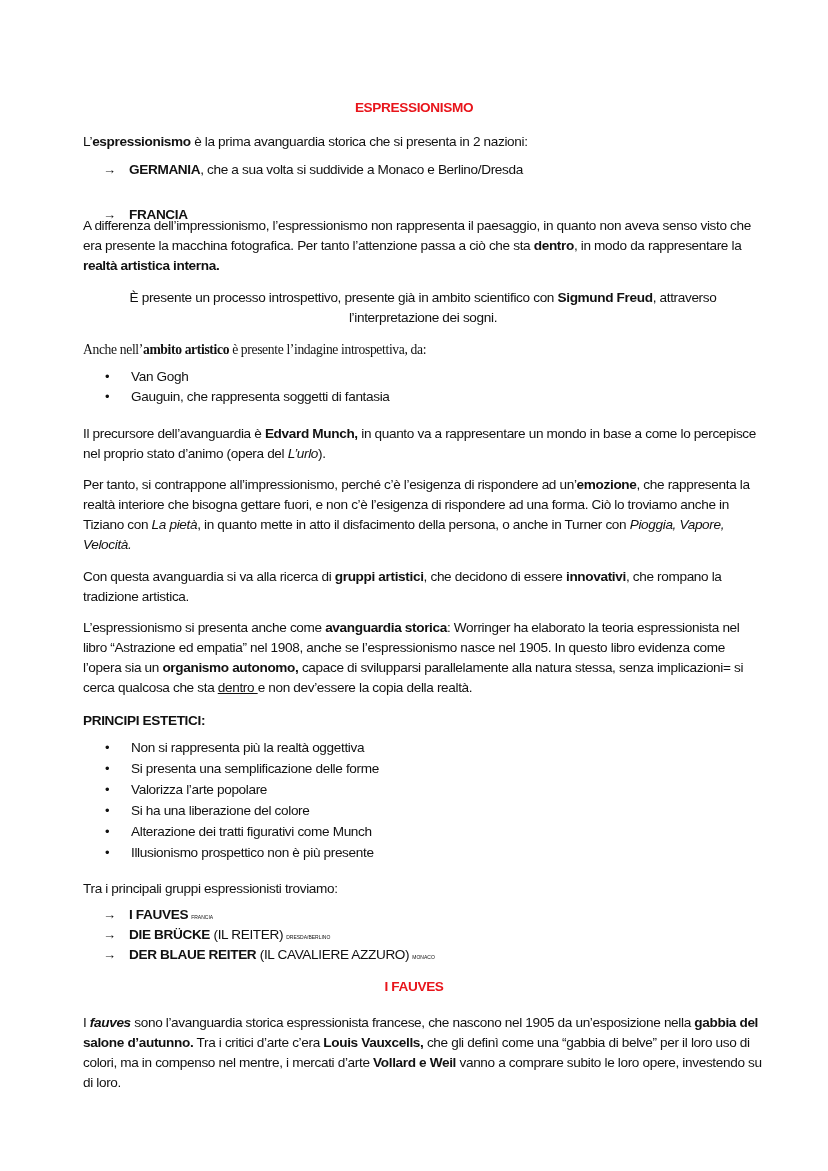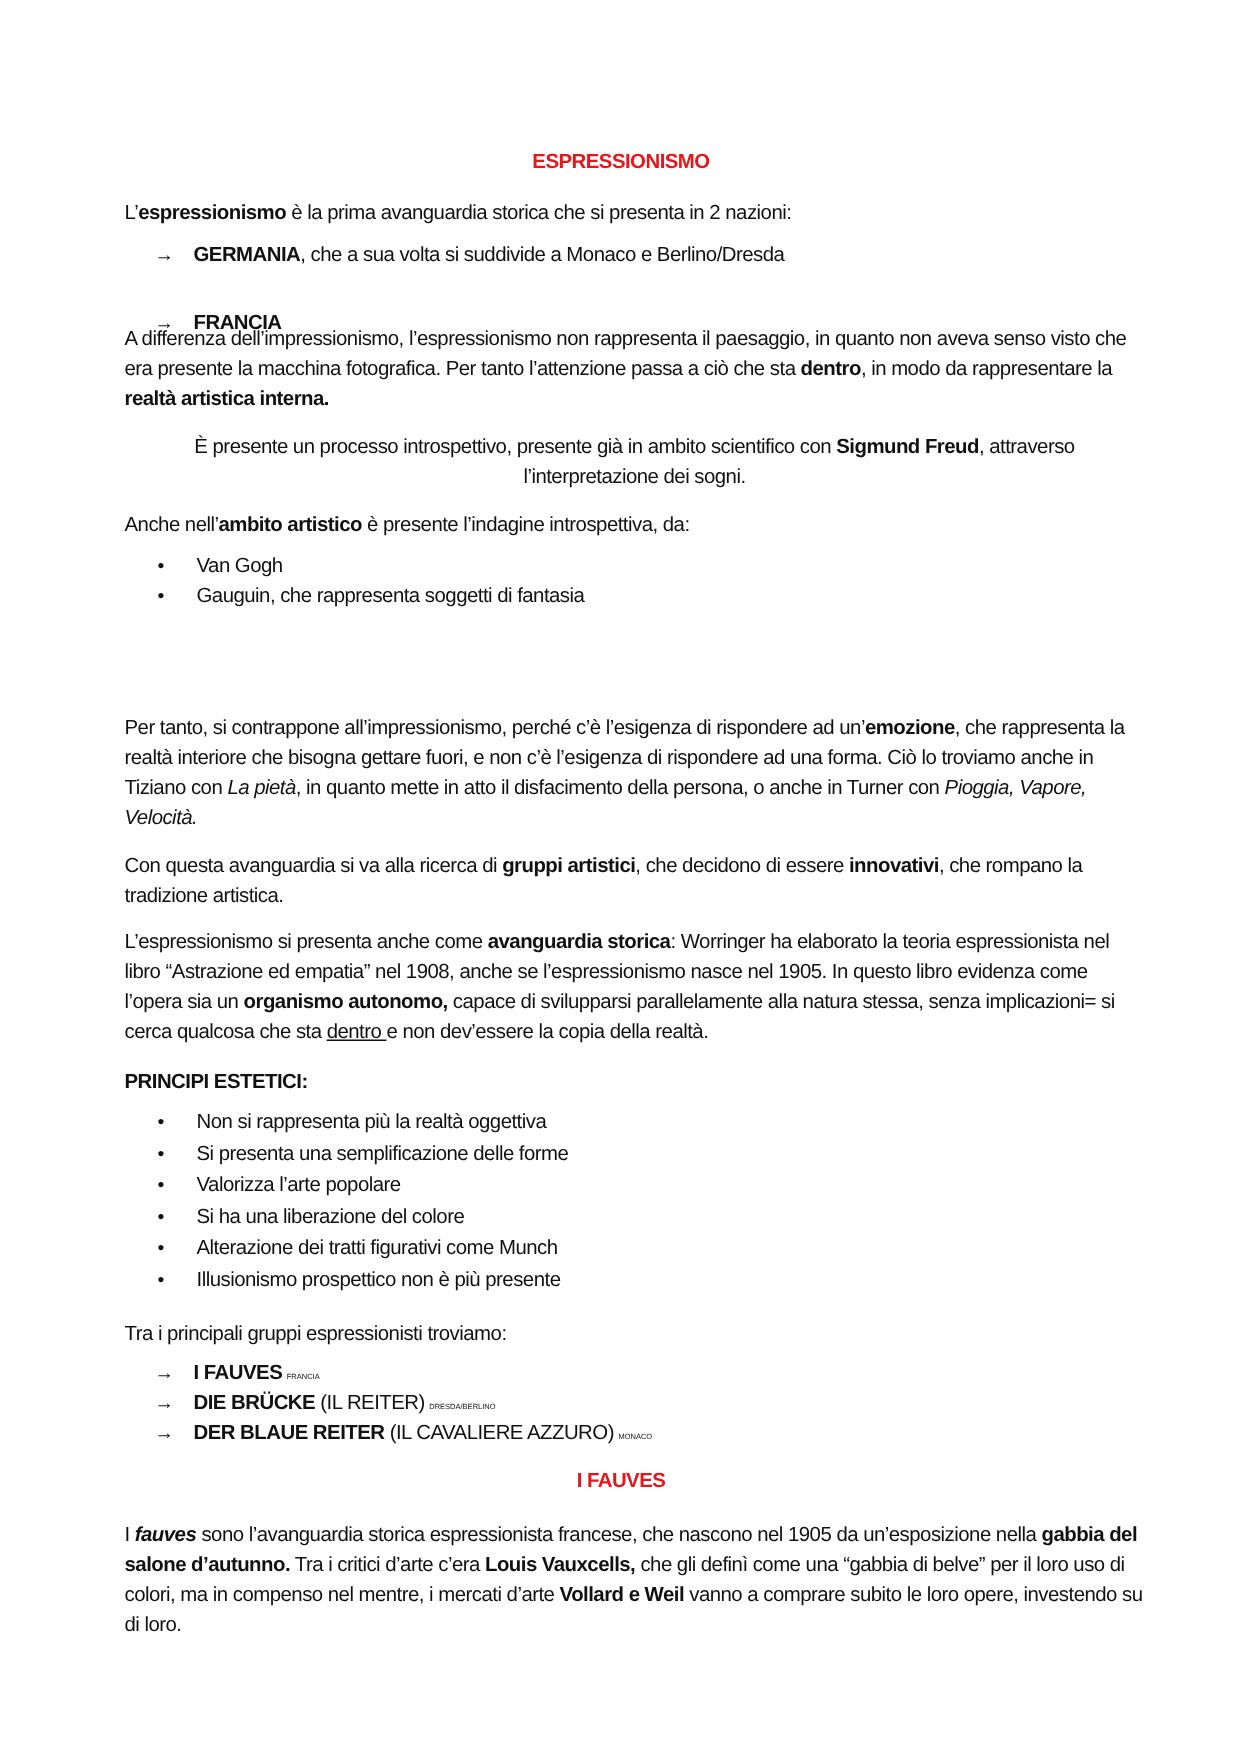--- a/index.html
+++ b/index.html
@@ -30,25 +30,26 @@
 
   <p class="blk" style="top:128px;"><span>L’</span><b>espressionismo</b><span> è la prima avanguardia storica che si presenta in 2 nazioni:</span></p>
 
   <div class="li" style="top:160px;"><span class="mk arrow">→</span><b>GERMANIA</b><span>, che a sua volta si suddivide a Monaco e Berlino/Dresda</span></div>
   <div class="li" style="top:180px;margin-top:25px;"><span class="mk arrow">→</span><b>FRANCIA</b><span></span></div>
 
   <p class="blk" style="top:212px;"><span>A differenza dell’impressionismo, l’espressionismo non rappresenta il paesaggio, in quanto non aveva senso visto che era presente la macchina fotografica. Per tanto l’attenzione passa a ciò che sta </span><b>dentro</b><span>, in modo da rappresentare la </span><b>realtà artistica interna.</b></p>
 
   <p class="blk" style="top:284px;text-align:center;"><span>È presente un processo introspettivo, presente già in ambito scientifico con </span><b>Sigmund Freud</b><span>, attraverso l’interpretazione dei sogni.</span></p>
 
-  <p class="blk" style="top:336px;"><span>Anche nell’</span><b>ambito artistico</b><span> è presente l’indagine introspettiva, da:</span></p>
+  <p class="blk" style="top:336px;font-family:Liberation Serif, serif;"><span>Anche nell’</span><b>ambito artistico</b><span> è presente l’indagine introspettiva, da:</span></p>
 
   <div class="li" style="top:367px;"><span class="mk dot">•</span><span>Van Gogh</span></div>
   <div class="li" style="top:387px;"><span class="mk dot">•</span><span>Gauguin, che rappresenta soggetti di fantasia</span></div>
 
+  <p class="blk" style="top:420px;"><span>Il precursore dell’avanguardia è </span><b>Edvard Munch,</b><span> in quanto va a rappresentare un mondo in base a come lo percepisce nel proprio stato d’animo (opera del </span><i>L’urlo</i><span>).</span></p>
 
   <p class="blk" style="top:471px;"><span>Per tanto, si contrappone all’impressionismo, perché c’è l’esigenza di rispondere ad un’</span><b>emozione</b><span>, che rappresenta la realtà interiore che bisogna gettare fuori, e non c’è l’esigenza di rispondere ad una forma. Ciò lo troviamo anche in Tiziano con </span><i>La pietà</i><span>, in quanto mette in atto il disfacimento della persona, o anche in Turner con </span><i>Pioggia, Vapore, Velocità.</i></p>
 
   <p class="blk" style="top:563px;"><span>Con questa avanguardia si va alla ricerca di </span><b>gruppi artistici</b><span>, che decidono di essere </span><b>innovativi</b><span>, che rompano la tradizione artistica.</span></p>
 
   <p class="blk" style="top:614px;"><span>L’espressionismo si presenta anche come </span><b>avanguardia storica</b><span>: Worringer ha elaborato la teoria espressionista nel libro “Astrazione ed empatia” nel 1908, anche se l’espressionismo nasce nel 1905. In questo libro evidenza come l’opera sia un </span><b>organismo autonomo,</b><span> capace di svilupparsi parallelamente alla natura stessa, senza implicazioni= si cerca qualcosa che sta </span><u>dentro </u><span>e non dev’essere la copia della realtà.</span></p>
 
   <p class="blk" style="top:707px;"><b>PRINCIPI ESTETICI:</b></p>
 
   <div class="li" style="top:738px;"><span class="mk dot">•</span><span>Non si rappresenta più la realtà oggettiva</span></div>

